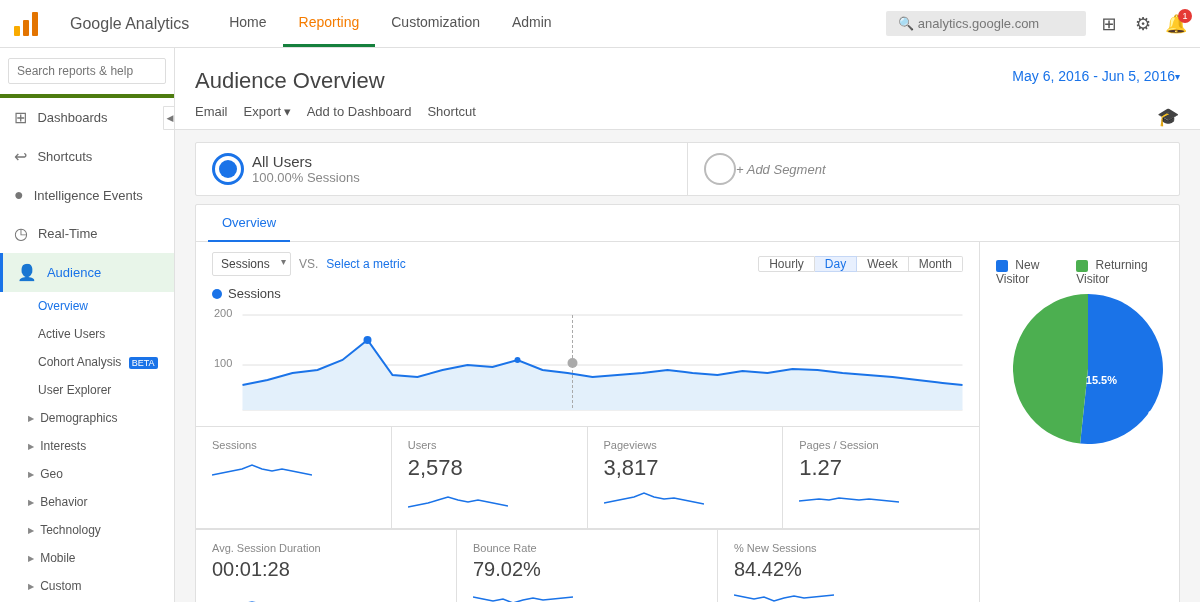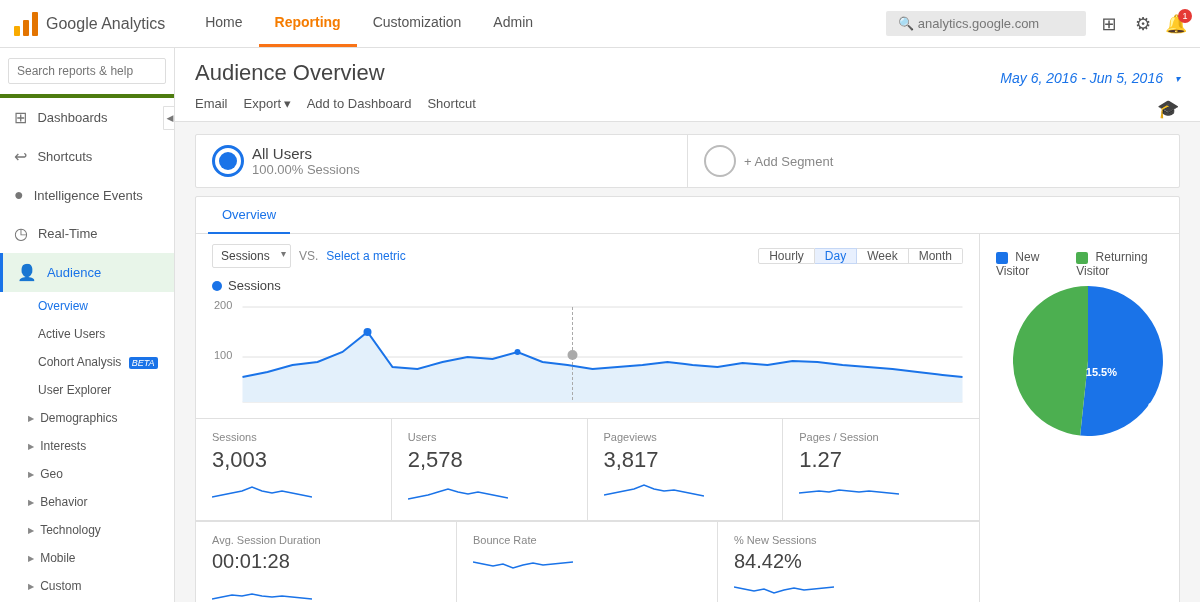--- a/index.html
+++ b/index.html
@@ -17,31 +17,31 @@
     }
     .logo-area {
       display: flex;
       align-items: center;
       gap: 6px;
       margin-right: 24px;
     }
     .logo-icon {
       width: 28px; height: 28px;
     }
-    .logo-text { font-size: 16px; color: #555; font-weight: 400; }
+    .logo-text { font-size: 16px; color: #555; font-weight: 400; margin-left: 24px; }
     .nav-links { display: flex; gap: 0; flex: 1; text-align: right; }
     .nav-link {
       padding: 14px 16px;
       font-size: 14px;
       color: #555;
       cursor: pointer;
       text-decoration: none;
       border-bottom: 3px solid transparent;
     }
-    .nav-link.active { color: #f57c00; border-bottom: 3px solid #f97316; font-weight: 700; }
+    .nav-link.active { color: #f57c00; border-bottom: 3px solid #15803d; font-weight: 400; }
     .nav-right { display: flex; align-items: center; gap: 12px; margin-left: auto; }
     .search-bar-top {
       background: #e8e8e8;
       border-radius: 2px;
       padding: 5px 12px;
       font-size: 13px;
       color: #777;
       width: 200px;
     }
     .nav-icon { width: 22px; height: 22px; display: flex; align-items: center; justify-content: center; cursor: pointer; color: #555; font-size: 18px; }
@@ -120,52 +120,51 @@
       gap: 4px;
     }
     .caret { font-size: 8px; color: #888; margin-right: 2px; }
     .beta-badge {
       font-size: 9px;
       background: #1a73e8;
       color: #fff;
       border-radius: 2px;
       padding: 1px 3px;
       margin-left: 4px;
-      font-style: italic;
     }
 
     
     .content-area {
       flex: 1;
       overflow-y: auto;
       background: #f5f5f5;
       padding: 0;
     }
 
     
     .page-header {
       background: #fff;
       padding: 12px 20px 0 20px;
       border-bottom: 1px solid #e0e0e0;
     }
     .page-header-top {
       display: flex;
-      align-items: flex-end;
+      align-items: flex-start;
       justify-content: space-between;
       margin-bottom: 10px;
+      margin-top: 8px;
     }
     .page-title { font-size: 22px; font-weight: 300; color: #444; }
     .date-range {
       display: flex;
       align-items: center;
-      gap: 12px;
+      gap: 0;
       font-size: 14px;
       color: #1a73e8;
       cursor: pointer;
-      font-style: italic;
     }
     .date-range .caret-down { font-size: 10px; color: #1a73e8; }
     .action-bar {
       display: flex;
       align-items: center;
       gap: 16px;
       padding-bottom: 0;
     }
     .action-link {
       font-size: 13px;
@@ -198,23 +197,24 @@
       width: 32px; height: 32px;
       border-radius: 50%;
       border: 3px solid #1a73e8;
       display: flex; align-items: center; justify-content: center;
     }
     .segment-circle-inner { width: 18px; height: 18px; border-radius: 50%; background: #1a73e8; }
     .segment-add {
       flex: 1;
       display: flex;
       align-items: center;
-      gap: 8px;
+      gap: 0;
       padding: 10px 16px;
       color: #888;
+      font-style: italic;
     }
     .segment-add-circle {
       width: 32px; height: 32px;
       border-radius: 50%;
       border: 2px solid #bbb;
     }
 
     
     .overview-section {
       background: #fff;
@@ -517,21 +517,20 @@
               <text x="150" y="120" font-size="11" fill="#888" text-anchor="middle">May 8</text>
               <text x="300" y="120" font-size="11" fill="#888" text-anchor="middle">May 15</text>
               <text x="450" y="120" font-size="11" fill="#888" text-anchor="middle">May 22</text>
               <text x="620" y="120" font-size="11" fill="#888" text-anchor="middle">May 29</text>
             </svg>
           </div>
 
           <div class="metrics-grid">
             <div class="metric-cell">
               <div class="metric-label">Sessions</div>
-              <div class="metric-value">3,003</div>
               <svg class="metric-sparkline" viewBox="0 0 100 28">
                 <path d="M0,20 L10,18 L20,16 L30,14 L40,10 L50,14 L60,16 L70,14 L80,16 L90,18 L100,20" class="sparkline-path"></path>
               </svg>
             </div>
             <div class="metric-cell">
               <div class="metric-label">Users</div>
               <div class="metric-value">2,578</div>
               <svg class="metric-sparkline" viewBox="0 0 100 28">
                 <path d="M0,22 L10,20 L20,18 L30,15 L40,12 L50,15 L60,17 L70,15 L80,17 L90,19 L100,21" class="sparkline-path"></path>
               </svg>
@@ -555,20 +554,21 @@
           <div class="metrics-grid" style="grid-template-columns: repeat(3,1fr);">
             <div class="metric-cell">
               <div class="metric-label">Avg. Session Duration</div>
               <div class="metric-value" style="font-size:20px;">00:01:28</div>
               <svg class="metric-sparkline" viewBox="0 0 100 28">
                 <path d="M0,22 L10,20 L20,18 L30,19 L40,17 L50,19 L60,20 L70,19 L80,20 L90,21 L100,22" class="sparkline-path"></path>
               </svg>
             </div>
             <div class="metric-cell">
               <div class="metric-label">Bounce Rate</div>
+              <div class="metric-value" style="font-size:20px;">79.02%</div>
               <svg class="metric-sparkline" viewBox="0 0 100 28">
                 <path d="M0,12 L10,14 L20,16 L30,14 L40,18 L50,15 L60,13 L70,15 L80,14 L90,13 L100,12" class="sparkline-path"></path>
               </svg>
             </div>
             <div class="metric-cell">
               <div class="metric-label">% New Sessions</div>
               <div class="metric-value" style="font-size:20px;">84.42%</div>
               <svg class="metric-sparkline" viewBox="0 0 100 28">
                 <path d="M0,10 L10,12 L20,14 L30,12 L40,16 L50,13 L60,11 L70,13 L80,12 L90,11 L100,10" class="sparkline-path"></path>
               </svg>

